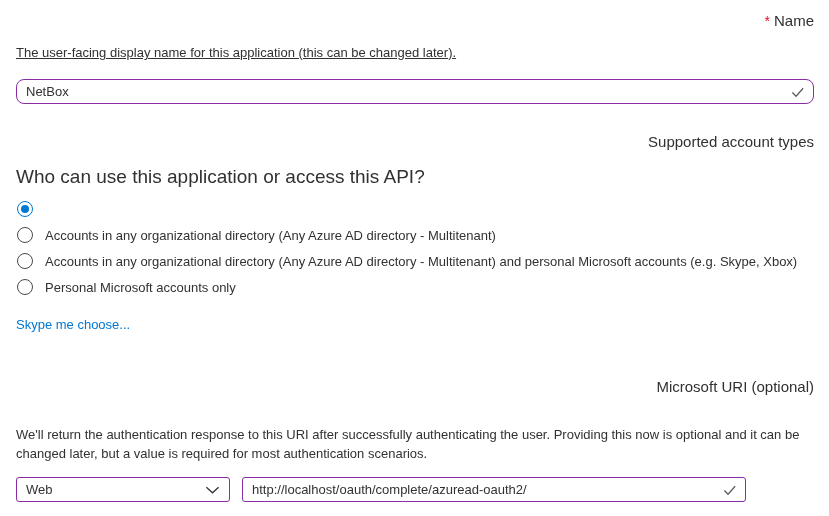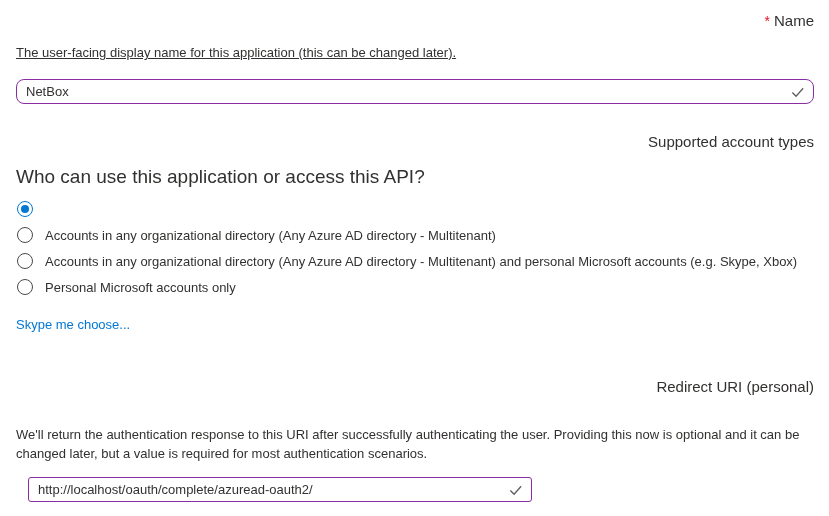--- a/index.html
+++ b/index.html
@@ -217,24 +217,32 @@
       <div class="radio-row">
         <span class="radio-circle"></span>
         <span class="radio-label">Personal Microsoft accounts only</span>
       </div>
     </div>
 
     <a class="help-link">Skype me choose...</a>
   </div>
 
   <div class="section-3">
-    <div class="section-heading">Redirect URI (personal)</div>
+    <div class="section-heading">Microsoft URI (optional)</div>
     <div class="paragraph">We'll return the authentication response to this URI after successfully authenticating the user. Providing this now is optional and it can be changed later, but a value is required for most authentication scenarios.</div>
 
     <div class="controls-row">
+      <div class="dropdown">
+        <span class="dropdown-value">Web</span>
+        <span class="chevron-icon">
+          <svg width="15" height="15" viewBox="0 0 16 16">
+            <path d="M1.5 5 L8 11 L14.5 5" stroke="#323130" stroke-width="1.3" fill="none"></path>
+          </svg>
+        </span>
+      </div>
       <div class="uri-field">
         <input type="text" value="http://localhost/oauth/complete/azuread-oauth2/" style="">
         <span class="check-icon">
           <svg width="15" height="15" viewBox="0 0 16 16">
             <path d="M2.5 8.5 L6.5 12.5 L14 4" stroke="#605E5C" stroke-width="1.4" fill="none"></path>
           </svg>
         </span>
       </div>
     </div>
   </div>

